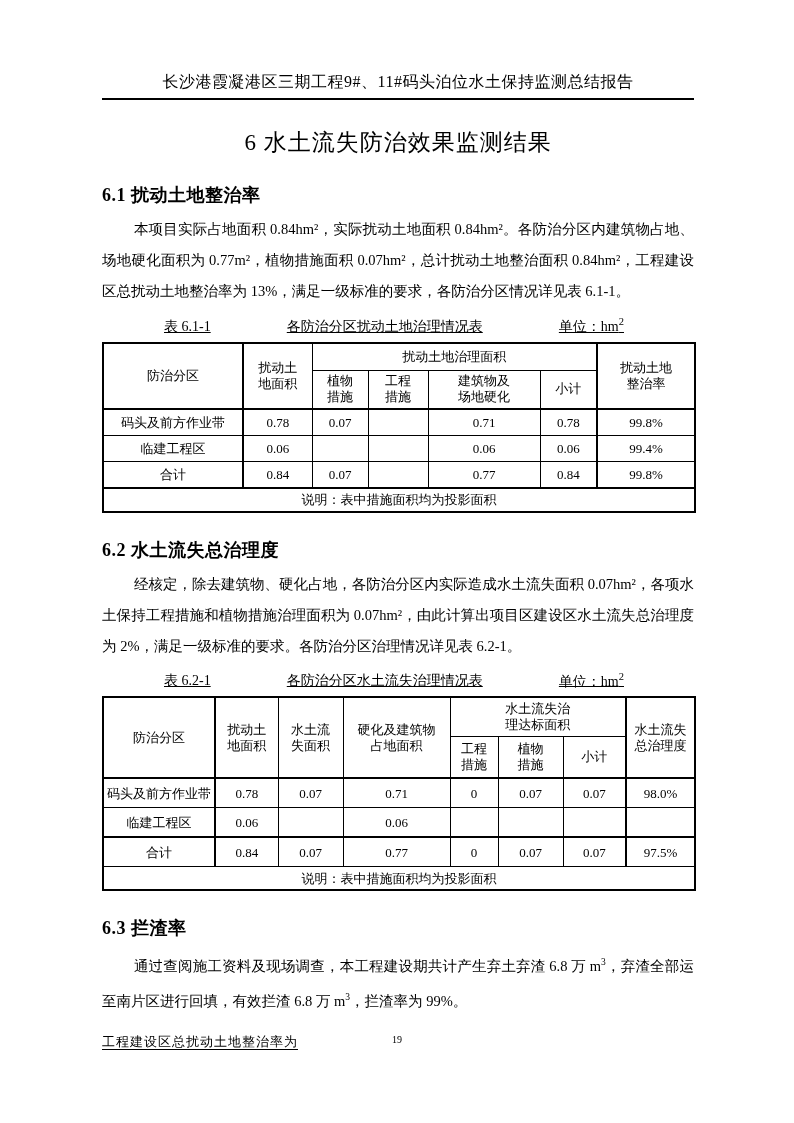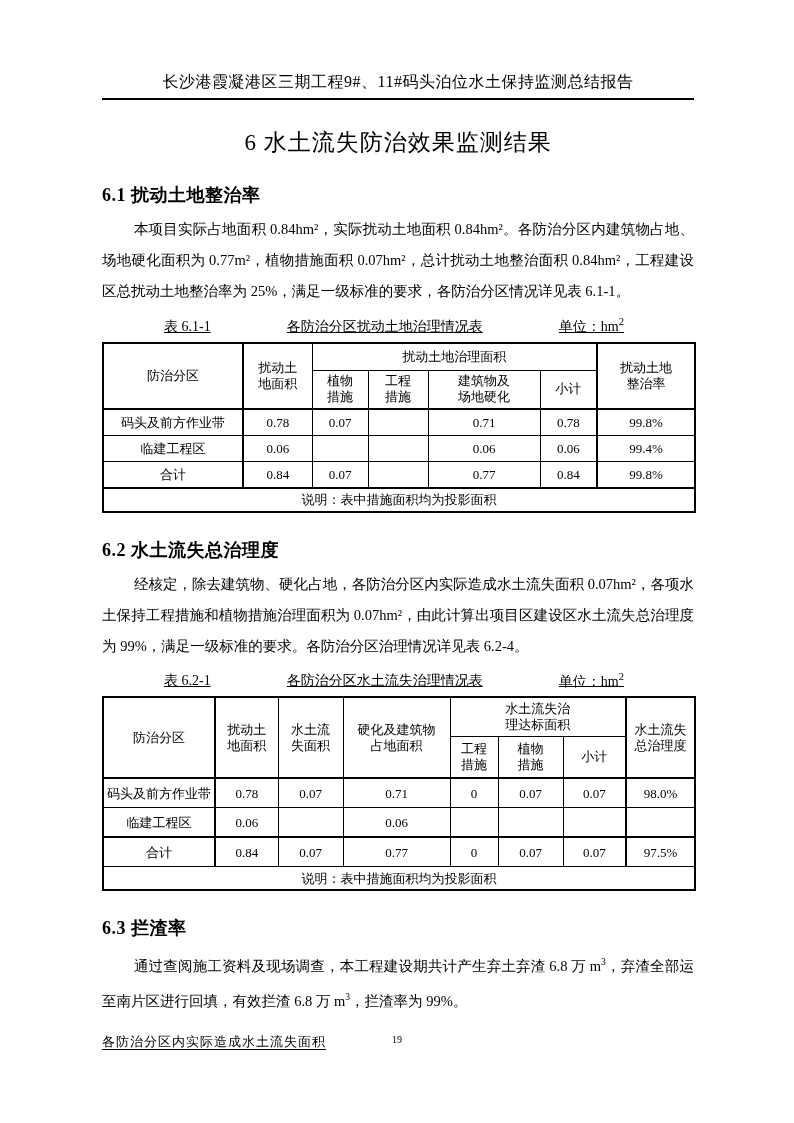--- a/index.html
+++ b/index.html
@@ -51,21 +51,21 @@
 <body>
 
 <div class="content">
 
   <div class="doc-header">长沙港霞凝港区三期工程9#、11#码头泊位水土保持监测总结报告</div>
   <hr class="header-rule">
 
   <div class="doc-title">6 水土流失防治效果监测结果</div>
 
   <div class="section-heading">6.1 扰动土地整治率</div>
-  <p class="para">本项目实际占地面积 0.84hm²，实际扰动土地面积 0.84hm²。各防治分区内建筑物占地、场地硬化面积为 0.77m²，植物措施面积 0.07hm²，总计扰动土地整治面积 0.84hm²，工程建设区总扰动土地整治率为 25%，满足一级标准的要求，各防治分区情况详见表 6.1-1。</p>
+  <p class="para">本项目实际占地面积 0.84hm²，实际扰动土地面积 0.84hm²。各防治分区内建筑物占地、场地硬化面积为 0.77m²，植物措施面积 0.07hm²，总计扰动土地整治面积 0.84hm²，工程建设区总扰动土地整治率为 13%，满足一级标准的要求，各防治分区情况详见表 6.1-1。</p>
 
   <div class="table-caption">
     <span class="cap-label">表 6.1-1</span>
     <span class="cap-title">各防治分区扰动土地治理情况表</span>
     <span class="cap-unit"><span>单位：hm</span><sup>2</sup></span>
   </div>
 
   <table class="data-table t1">
     <colgroup>
       <col style="width:140px">
@@ -123,21 +123,21 @@
         <td>0.84</td>
         <td class="bl2">99.8%</td>
       </tr>
       <tr>
         <td colspan="7" class="bt2 note-cell">说明：表中措施面积均为投影面积</td>
       </tr>
     </tbody>
   </table>
 
   <div class="section-heading">6.2 水土流失总治理度</div>
-  <p class="para">经核定，除去建筑物、硬化占地，各防治分区内实际造成水土流失面积 0.07hm²，各项水土保持工程措施和植物措施治理面积为 0.07hm²，由此计算出项目区建设区水土流失总治理度为 99%，满足一级标准的要求。各防治分区治理情况详见表 6.2-4。</p>
+  <p class="para">经核定，除去建筑物、硬化占地，各防治分区内实际造成水土流失面积 0.07hm²，各项水土保持工程措施和植物措施治理面积为 0.07hm²，由此计算出项目区建设区水土流失总治理度为 2%，满足一级标准的要求。各防治分区治理情况详见表 6.2-1。</p>
 
   <div class="table-caption">
     <span class="cap-label">表 6.2-1</span>
     <span class="cap-title">各防治分区水土流失治理情况表</span>
     <span class="cap-unit"><span>单位：hm</span><sup>2</sup></span>
   </div>
 
   <table class="data-table t2">
     <colgroup>
       <col style="width:112px">
@@ -208,14 +208,14 @@
     </tbody>
   </table>
 
   <div class="section-heading">6.3 拦渣率</div>
   <p class="para"><span>通过查阅施工资料及现场调查，本工程建设期共计产生弃土弃渣 6.8 万 m</span><sup>3</sup><span>，弃渣全部运至南片区进行回填，有效拦渣 6.8 万 m</span><sup>3</sup><span>，拦渣率为 99%。</span></p>
 
 </div>
 
 <div class="doc-footer">
   <span class="footer-page">19</span>
-  <span class="footer-company">各防治分区内实际造成水土流失面积</span>
+  <span class="footer-company">工程建设区总扰动土地整治率为</span>
 </div>
 
 </body></html>

